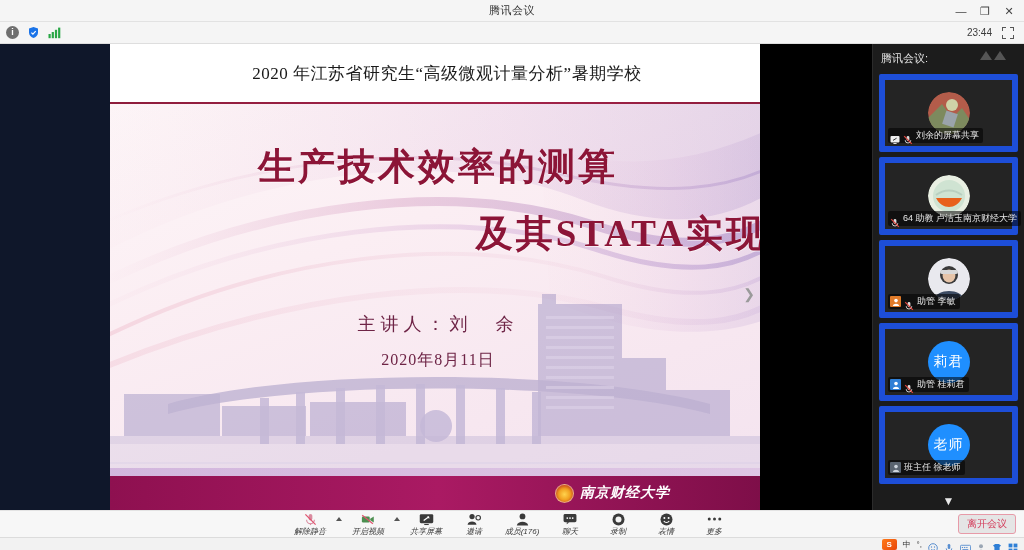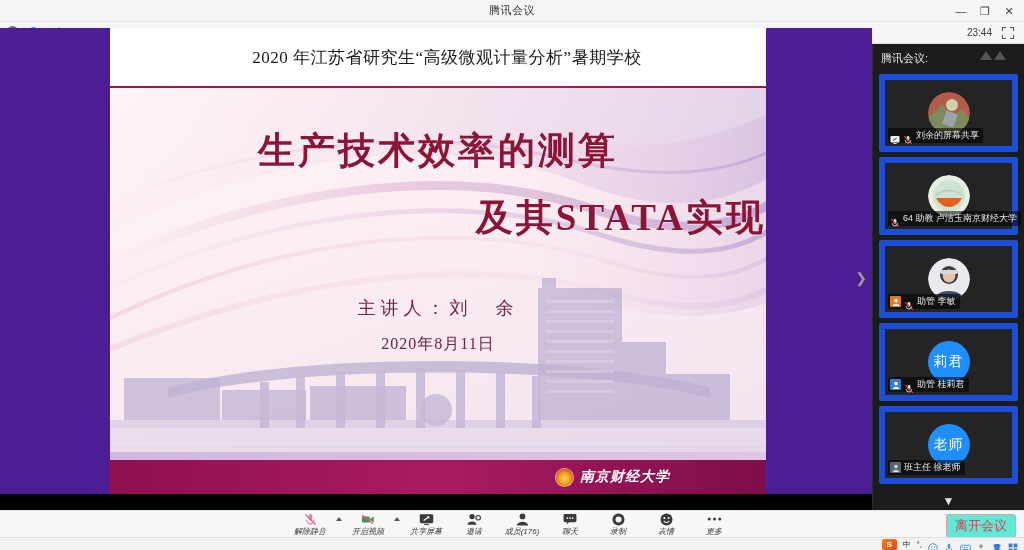--- a/index.html
+++ b/index.html
@@ -36,22 +36,22 @@
   .clock{ font-size:10px; color:#3b3b3b; }
   .fs-ico{ width:12px;height:12px; position:relative; }
   .fs-ico span{ position:absolute; width:4px;height:4px; border:1px solid #555;}
   .fs-ico span:nth-child(1){ left:0;top:0;border-right:0;border-bottom:0;}
   .fs-ico span:nth-child(2){ right:0;top:0;border-left:0;border-bottom:0;}
   .fs-ico span:nth-child(3){ left:0;bottom:0;border-right:0;border-top:0;}
   .fs-ico span:nth-child(4){ right:0;bottom:0;border-left:0;border-top:0;}
 
   
   .stage{
-    position:absolute; left:0; top:28px; width:872px; height:466px;
-    background:#4c1d95; overflow:hidden;
+    position:absolute; left:0; top:44px; width:760px; height:466px;
+    background:#0f172a; overflow:hidden;
   }
   .slide{
     position:absolute; left:110px; top:0px; width:656px; height:466px;
     background:#fff; overflow:hidden;
   }
   
   .slide-head{
     position:absolute; left:0; top:0; width:100%; height:58px;
     background:#ffffff; display:flex; align-items:center; justify-content:center;
   }
@@ -175,21 +175,21 @@
   .tb-caret{
     width:10px;height:27px;display:flex;align-items:flex-start;justify-content:center;
     padding-top:6px; cursor:pointer;
   }
   .tb-caret i{ display:block; width:0;height:0;
       border-left:3.5px solid transparent;border-right:3.5px solid transparent;
       border-bottom:4px solid #555;}
   .leave-btn{
     position:absolute; right:8px; top:3px; padding:2px 8px;
     border:1px solid #e79aa8; border-radius:3px; color:#d4405e;
-    font-size:13px; background:#5eead4; cursor:pointer;margin-left:7px;
+    font-size:10px; background:#e5e5e5; cursor:pointer;margin-left:7px;
   }
 
   
   .taskbar{
     position:absolute; left:0; top:537px; width:1024px; height:13px;
     background:#f2f2f2; border-top:1px solid #dcdcdc;
     display:flex; align-items:center; justify-content:flex-end; gap:6px; padding-right:6px;
   }
   .ime-logo{
     width:15px;height:11px;border-radius:2px;

